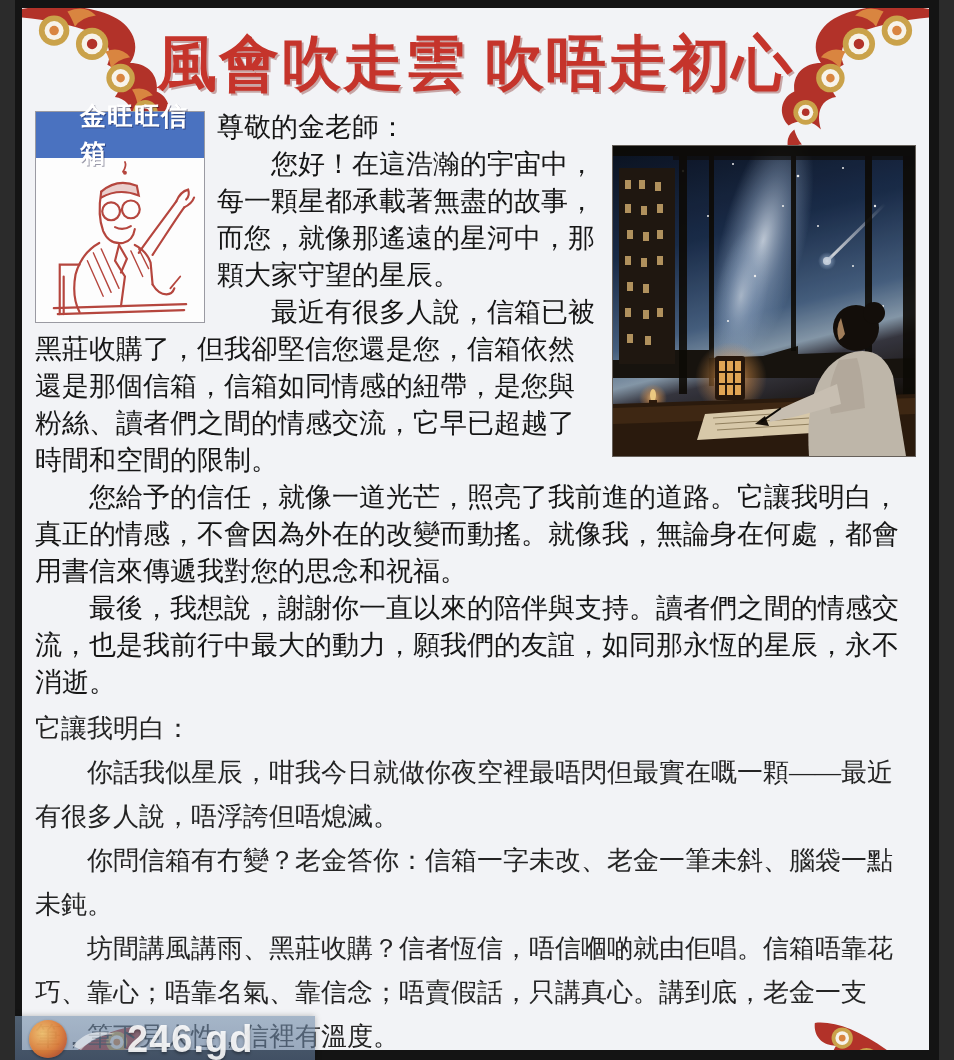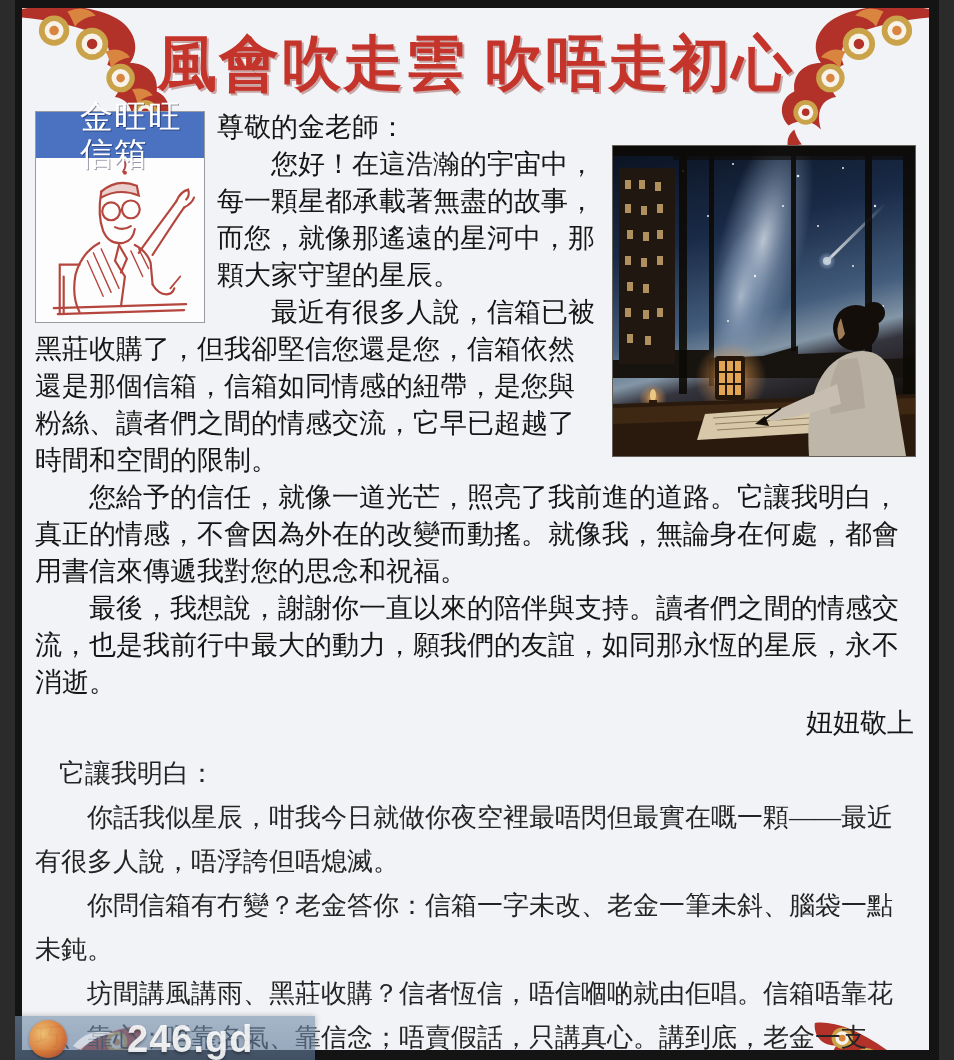--- a/index.html
+++ b/index.html
@@ -16,27 +16,27 @@
 
   
   .title{position:relative;z-index:2;text-align:center;margin:16px 0 4px 0;
          font-size:60px;font-weight:bold;color:#c5342b;letter-spacing:2px;
          text-shadow:2px 2px 0 rgba(120,20,15,.35);}
 
   
   .content{position:relative;z-index:2;padding:0 13px;font-size:27px;color:#161616;line-height:37px;}
   .logo-box{float:left;width:168px;margin:2px 12px 6px 0;border:1px solid #9a9aa2;background:#fff;}
   .logo-head{height:46px;background:#4a72c0;color:#fff;display:flex;align-items:center;justify-content:center;
-             font-family:"Liberation Sans","DejaVu Sans",sans-serif;font-weight:normal;font-size:33px;letter-spacing:1px;
+             font-family:"Liberation Sans","DejaVu Sans",sans-serif;font-weight:bold;font-size:26px;letter-spacing:1px;
              text-shadow:1px 1px 0 rgba(0,0,40,.4);padding-left:44px;}
   .logo-body{height:164px;background:#fdfdfd;}
   .photo{float:right;width:302px;height:310px;margin:36px 0 10px 12px;border:1px solid #66605a;
          background:#0d1626;position:relative;overflow:hidden;}
   .letter p{margin:0;text-indent:2em;}
-  .letter p.salutation{text-indent:0;padding-left:24px;}
+  .letter p.salutation{text-indent:0;}
   .signoff{text-align:right;margin:4px 2px 10px 0 !important;text-indent:0 !important;}
 
   .reply{clear:both;margin-top:6px;font-size:26px;line-height:44px;color:#242424;font-weight:400;}
   .reply p{margin:0;text-indent:2em;}
   .reply p.salutation{text-indent:0;}
 
   
   .watermark{position:absolute;left:0;top:1016px;width:300px;height:46px;z-index:6;
              background:linear-gradient(rgba(118,144,172,.62),rgba(92,116,148,.62));
              display:flex;align-items:center;gap:10px;box-shadow:0 0 6px rgba(0,0,0,.25);}
@@ -271,21 +271,20 @@
 
           <rect width="302" height="310" fill="#000" opacity=".08"></rect>
         </svg>
       </div>
 
       <p class="salutation">尊敬的金老師：</p>
       <p>您好！在這浩瀚的宇宙中，每一顆星都承載著無盡的故事，而您，就像那遙遠的星河中，那顆大家守望的星辰。</p>
       <p>最近有很多人說，信箱已被黑莊收購了，但我卻堅信您還是您，信箱依然還是那個信箱，信箱如同情感的紐帶，是您與粉絲、讀者們之間的情感交流，它早已超越了時間和空間的限制。</p>
       <p>您給予的信任，就像一道光芒，照亮了我前進的道路。它讓我明白，真正的情感，不會因為外在的改變而動搖。就像我，無論身在何處，都會用書信來傳遞我對您的思念和祝福。</p>
       <p>最後，我想說，謝謝你一直以來的陪伴與支持。讀者們之間的情感交流，也是我前行中最大的動力，願我們的友誼，如同那永恆的星辰，永不消逝。</p>
-      <p class="signoff">妞妞敬上</p>
 
       <div class="reply">
         <p class="salutation">它讓我明白：</p>
         <p>你話我似星辰，咁我今日就做你夜空裡最唔閃但最實在嘅一顆——最近有很多人說，唔浮誇但唔熄滅。</p>
         <p>你問信箱有冇變？老金答你：信箱一字未改、老金一筆未斜、腦袋一點未鈍。</p>
         <p>坊間講風講雨、黑莊收購？信者恆信，唔信嗰啲就由佢唱。信箱唔靠花巧、靠心；唔靠名氣、靠信念；唔賣假話，只講真心。講到底，老金一支筆，筆下見人性，信裡有溫度。</p>
 
       </div>
 
     </div>

